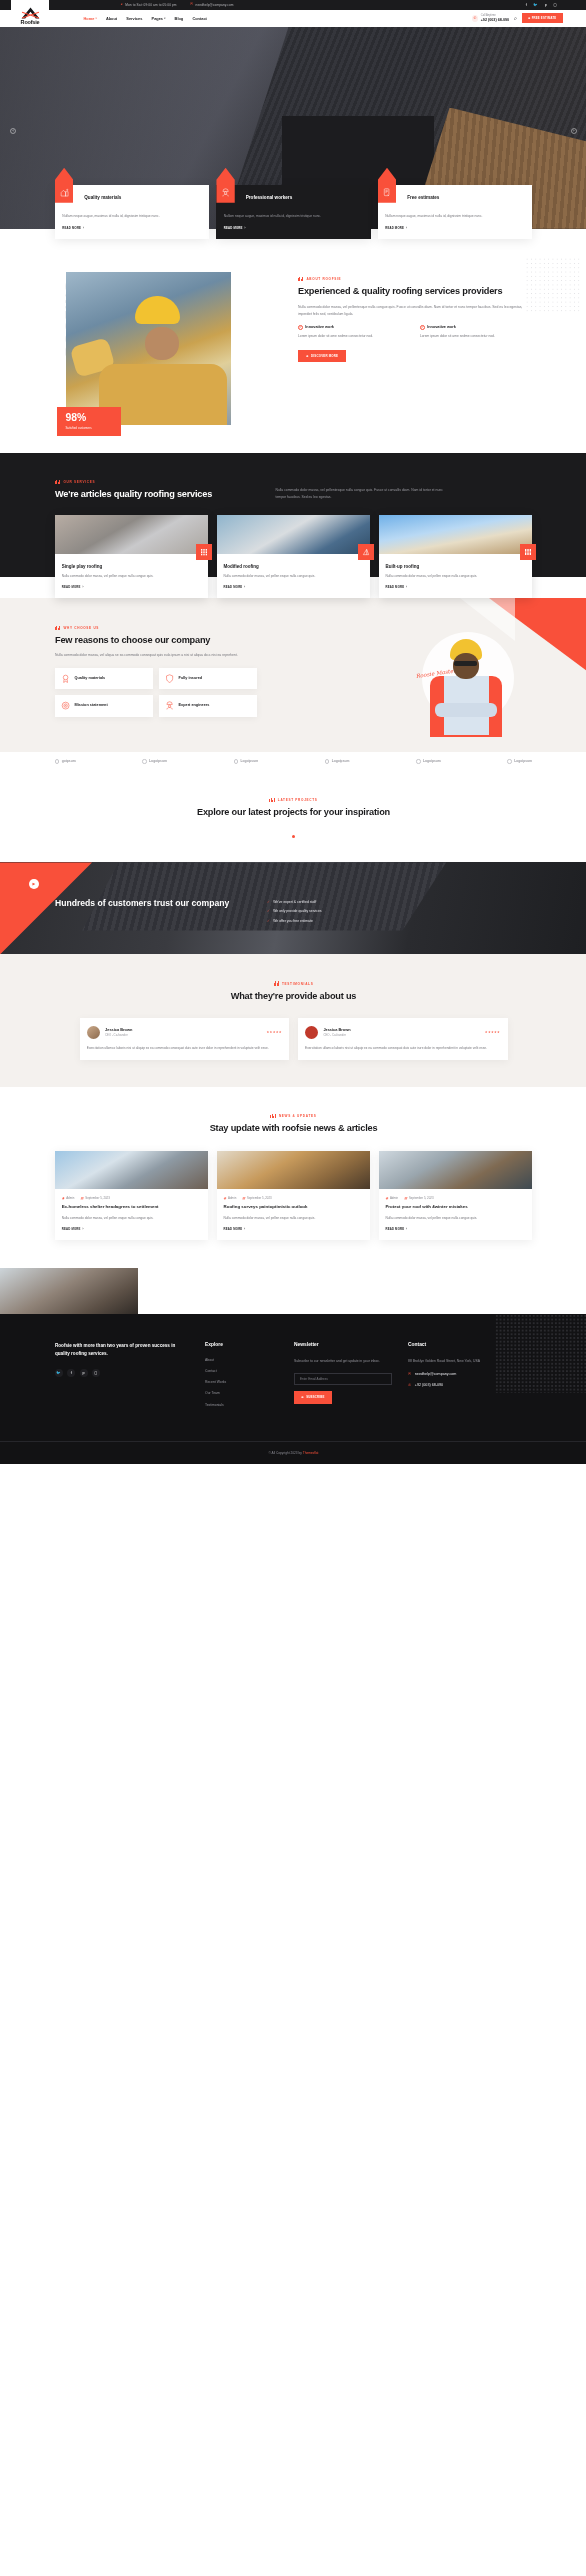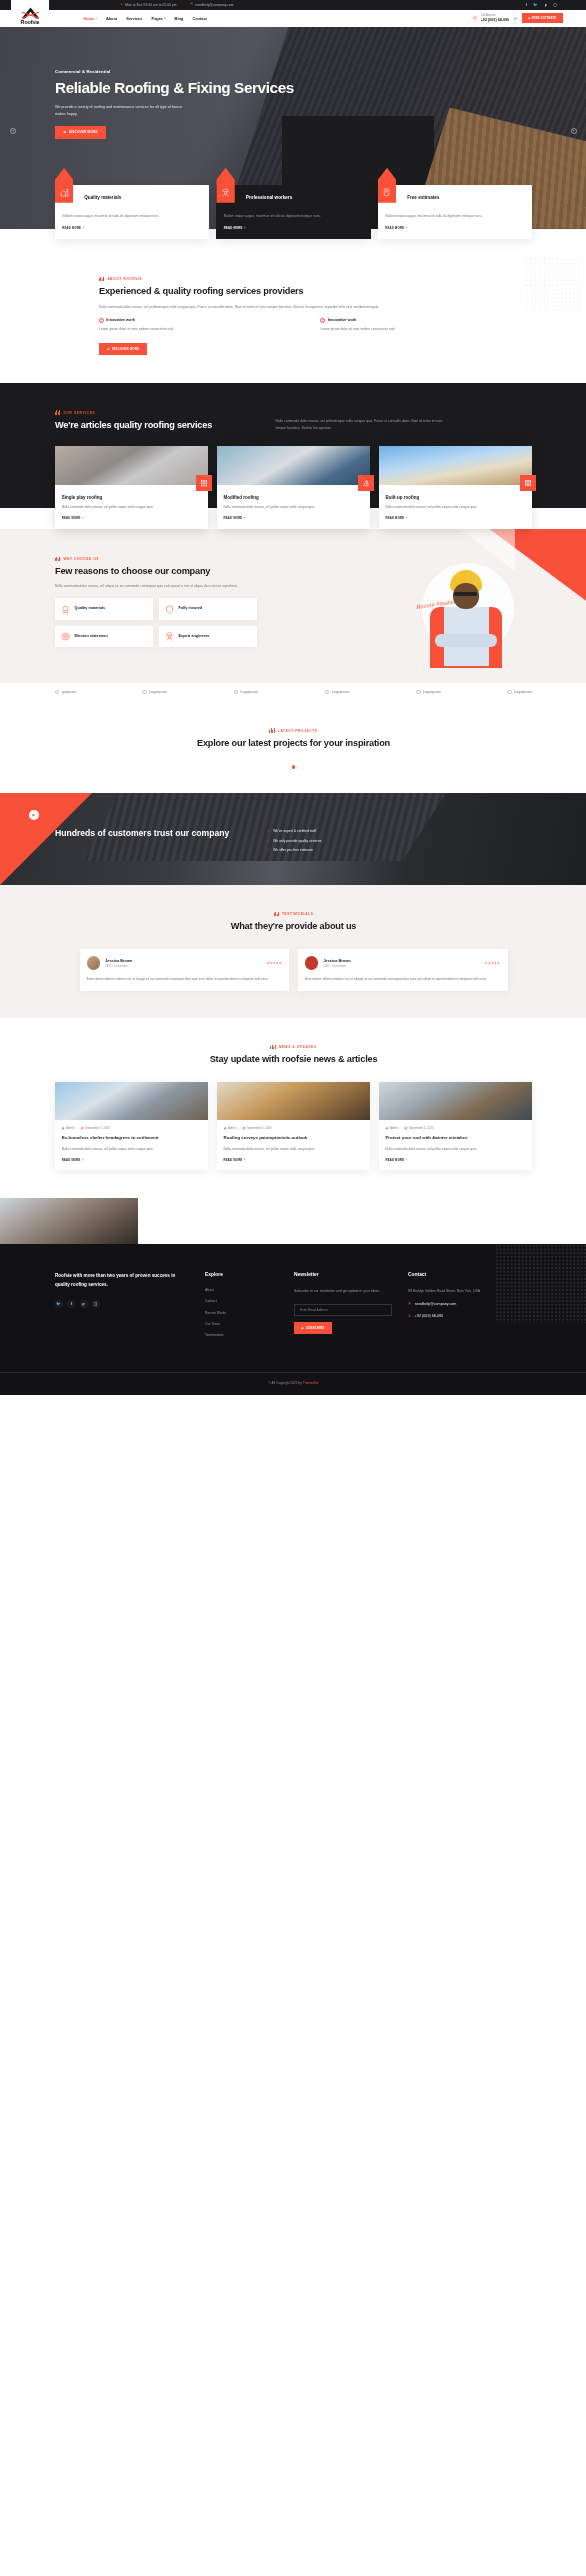--- a/index.html
+++ b/index.html
@@ -141,21 +141,21 @@
   .logo-dot{width:4.3px;height:4.3px;border-radius:50%;border:0.9px solid #c8c8cc;}
   
   .projects{background:#fff;padding:27px 0 24.5px;text-align:center;}
   .projects .sectitle{margin-top:1px;}
   .proj-dot{width:3.1px;height:3.1px;border-radius:50%;background:#f9503a;margin:16px auto 0;}
   
   .videocta{position:relative;height:92px;overflow:hidden;background:#232326;}
   .vc-bg{position:absolute;inset:0;background:linear-gradient(100deg,#2c2d31 0%,#3a3b40 30%,#55575e 48%,#2a2b2f 70%,#1e1f22 100%);}
   .vc-roof{position:absolute;left:14%;top:0;width:62%;height:74%;background:repeating-linear-gradient(104deg,#3b3c42 0 3.7px,#303137 3.7px 7.3px);clip-path:polygon(10% 0,100% 0,88% 100%,0 100%);}
   .vc-tri{position:absolute;left:0;top:0;width:92px;height:92px;background:#f9503a;clip-path:polygon(0 0,100% 0,0 100%);}
-  .vc-inner{position:relative;width:477px;margin:7px auto;padding-top:28px;display:flex;gap:29px;}
+  .vc-inner{position:relative;width:477px;margin:0 auto;padding-top:36px;display:flex;gap:29px;}
   .vc-left{width:183px;}
   .vc-title{color:#fff;font-size:8.6px;font-weight:bold;line-height:1.35;}
   .vc-play{position:absolute;left:29px;top:17px;width:9.8px;height:9.8px;border-radius:50%;background:#fff;display:flex;align-items:center;justify-content:center;color:#f9503a;font-size:3.7px;}
   .vc-list{margin-top:1.2px;}
   .vc-li{display:flex;align-items:center;gap:3.1px;color:#e4e4e8;font-size:3.4px;margin-bottom:5.5px;}
   .vc-li .tick{color:#f9503a;font-size:3.7px;}
   
   .testi{background:#f4f1ee;padding:27px 0 27px;text-align:center;position:relative;overflow:hidden;}
   .tst-grid{display:flex;gap:8.6px;margin-top:16px;text-align:left;}
   .tst{flex:1;background:#fff;padding:7.3px 7.3px 8.6px;box-shadow:0 1.8px 8.6px rgba(0,0,0,.05);}
@@ -283,29 +283,20 @@
       </div>
     </div>
   </div>
 </div>
 
 <div class="hero">
   <div class="hero-bg"></div>
   <div class="hero-roof"></div>
   <div class="hero-dark"></div>
   <div class="hero-wood"></div>
-  <div class="hero-inner">
-    <div class="hero-sub">Commercial &amp; Residential</div>
-    <div class="hero-title">Reliable Roofing &amp; Fixing Services</div>
-    <div class="hero-desc">We provide a variety of roofing and maintenance services for all type of house makes happy.</div>
-    <div class="btn-disc">
-      <span>⊕</span>
-      <span>DISCOVER MORE</span>
-    </div>
-  </div>
   <div class="hero-arrow ha-l">‹</div>
   <div class="hero-arrow ha-r">›</div>
 </div>
 
 <div class="features">
   <div class="wrap">
     <div class="fcard">
       <div class="f-ic">
         <svg viewBox="0 0 24 24" fill="none" stroke="#fff" stroke-width="1.3">
             <path d="M3 12 L9 6 L15 12 V21 H3 Z"></path>
@@ -349,20 +340,33 @@
           <span>READ MORE</span>
           <span>›</span>
         </div>
     </div>
   </div>
 </div>
 
 <div class="about">
   <div class="dots-pat"></div>
   <div class="wrap">
+    <div class="about-left">
+      <div class="vert-word">ROOFING</div>
+      <div class="about-img">
+        <div class="glove"></div>
+          <div class="helmet"></div>
+          <div class="face"></div>
+          <div class="jacket"></div>
+      </div>
+      <div class="stat">
+        <div class="stat-num">98%</div>
+        <div class="stat-txt">Satisfied customers</div>
+      </div>
+    </div>
     <div class="about-right">
       <div class="seclabel">
         <span class="bars">
             <i style="height:3.1px"></i>
             <i style="height:4.3px"></i>
             <i style="height:2.4px"></i>
             <i style="height:4.3px"></i>
           </span>
         <span>ABOUT ROOFSIE</span>
       </div>

